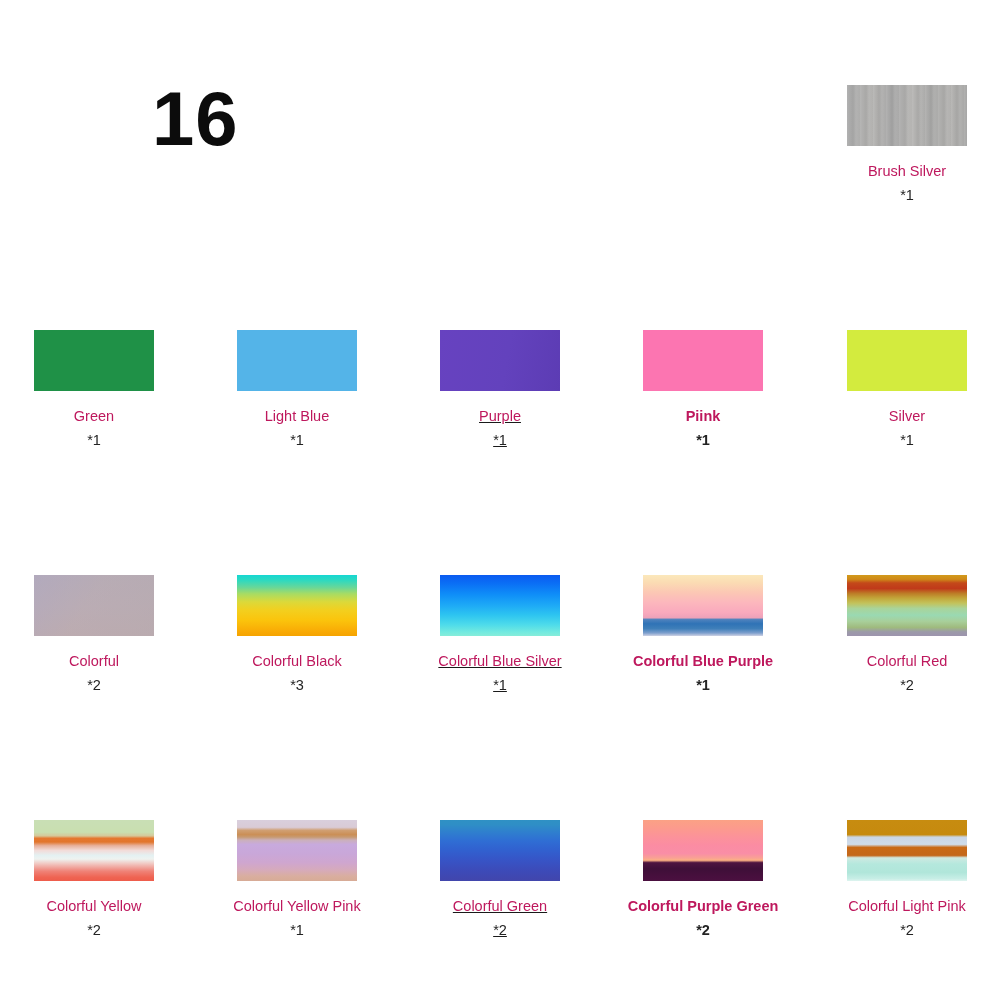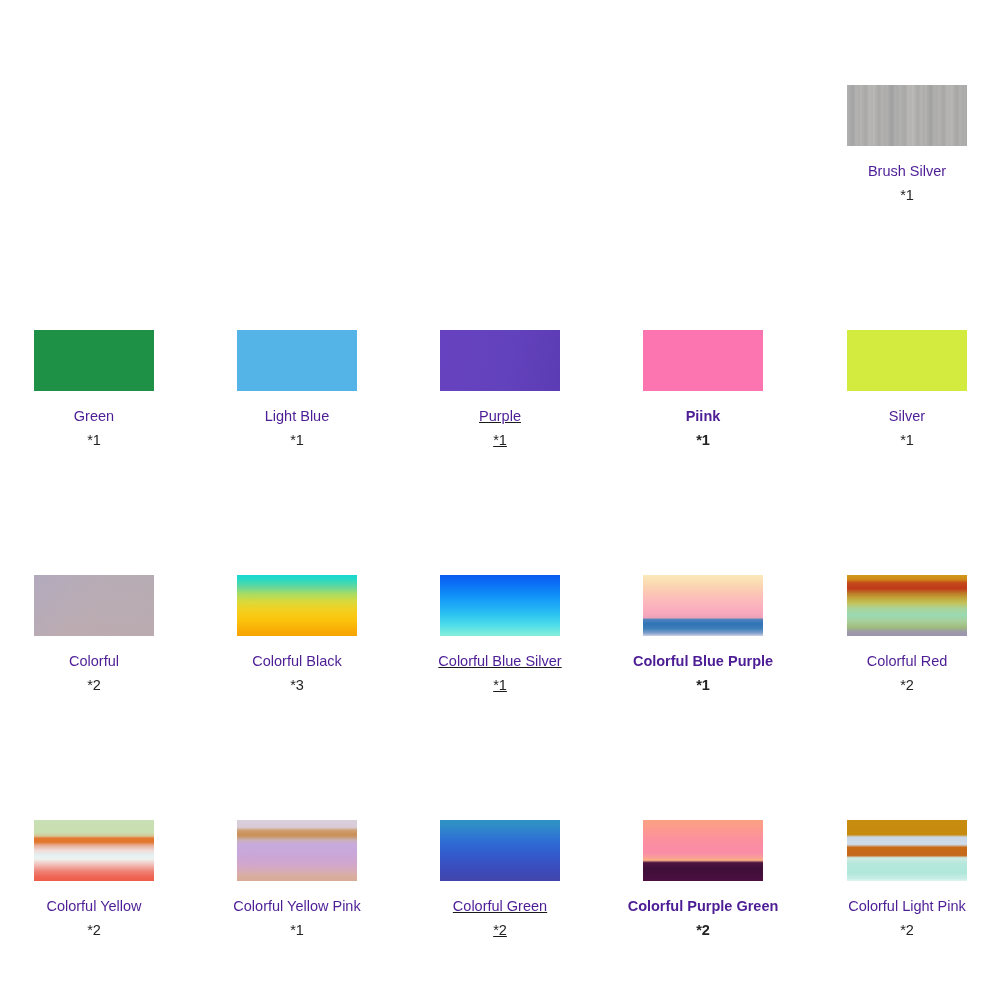--- a/index.html
+++ b/index.html
@@ -53,21 +53,21 @@
     height: 61px;
     margin: 0 auto;
     display: block;
     position: relative;
     overflow: hidden;
   }
   .swatch-label {
     margin-top: 16px;
     font-size: 14.5px;
     line-height: 1.25;
-    color: #4c1d95;
+    color: #be185d;
     white-space: nowrap;
   }
   .swatch-count {
     margin-top: 7px;
     font-size: 14.5px;
     line-height: 1.2;
     color: #232323;
   }
 
   
@@ -154,20 +154,21 @@
     background: linear-gradient(180deg,
       #c78c10 0%, #c68a0f 24%, #cad6e6 28%, #cfdcea 40%,
       #c96a16 45%, #c4671a 58%, #cfe9e2 62%, #b5e8dd 72%,
       #b0e6da 86%, #c7eee6 96%, #dff4ef 100%);
   }
 </style>
 </head>
 <body>
 
 <div class="heading">
+  <div class="heading-line heading-number">16</div>
 </div>
 
 <div class="swatch-cell row-hero col-5">
   <div class="swatch-chip chip-brush-silver"></div>
   <div class="swatch-label">Brush Silver</div>
   <div class="swatch-count">*1</div>
 </div>
 
 <div id="swatch-grid">
     <div class="swatch-cell row-1 col-1">

